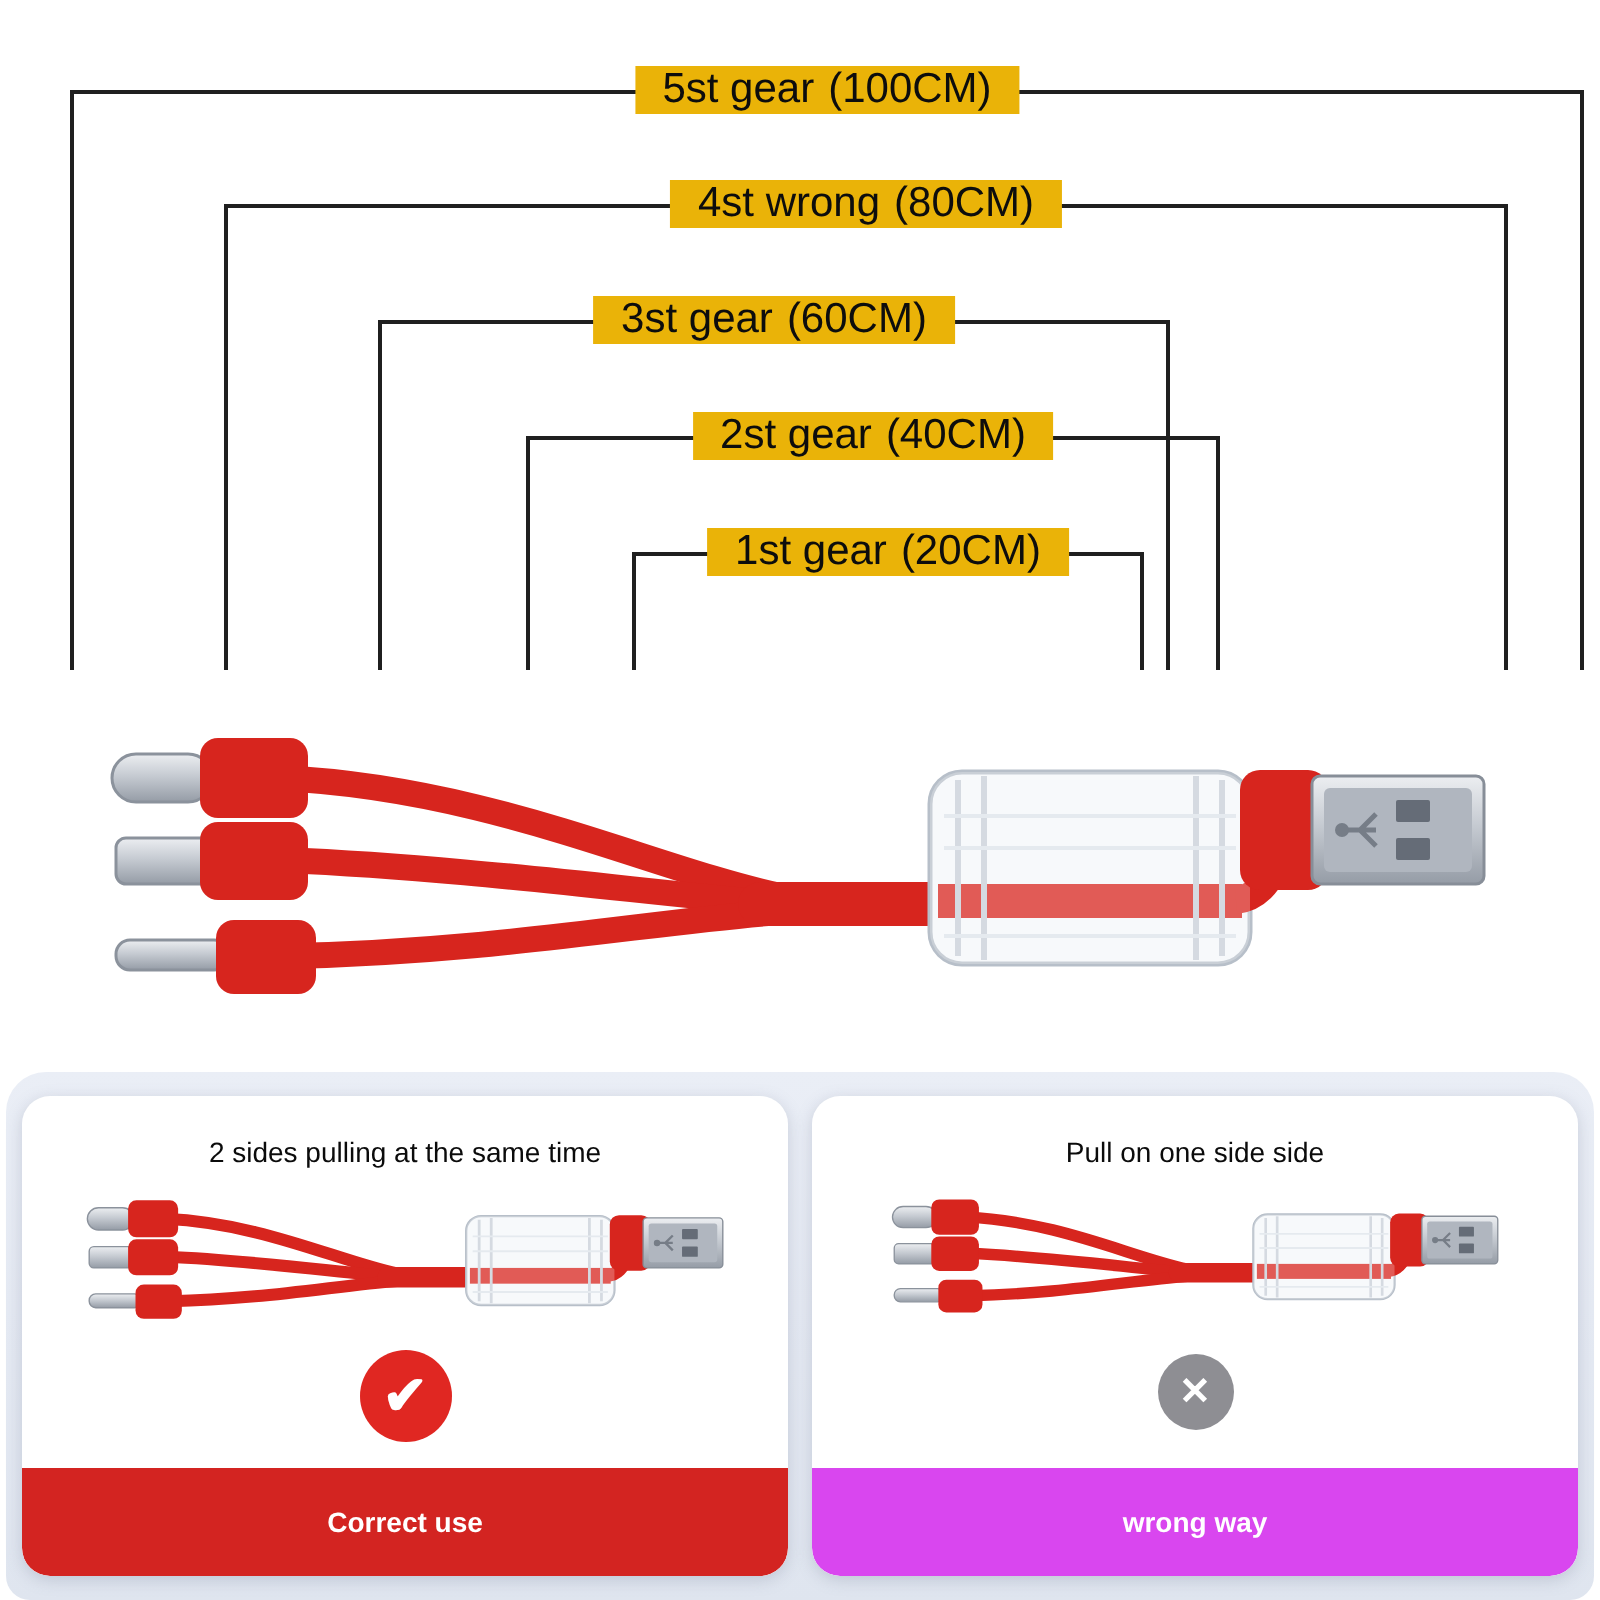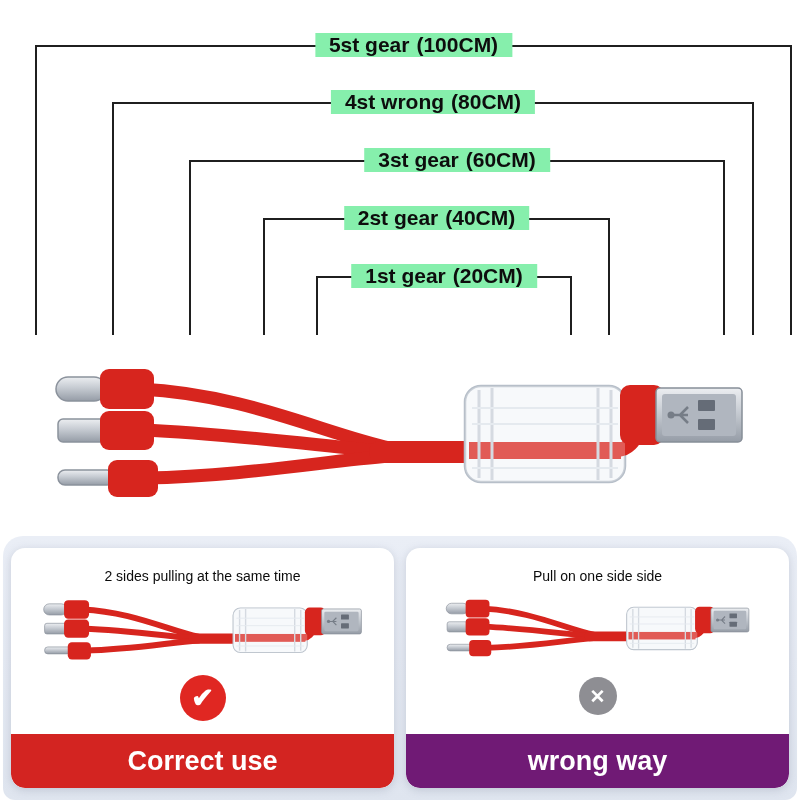--- a/index.html
+++ b/index.html
@@ -14,30 +14,29 @@
   
   .gears { position:absolute; left:0; top:0; width:800px; height:345px; }
   .bracket {
     position:absolute;
     border:2px solid #1f1f1f;
     border-bottom:none;
   }
   .bracket-label {
     position:absolute; left:50%; top:-2px;
     transform:translate(-50%,-50%);
-    background:#86efac;
+    background:#eab308;
     padding:0 14px;
     font-size:21px; color:#0d0d0d;
     white-space:nowrap;
-    font-weight:bold;
   }
   .bracket-label .size { margin-left:7px; }
   .g5 { left:35px;  top:45px;  width:757px; height:290px; }
   .g4 { left:112px; top:102px; width:642px; height:233px; }
-  .g3 { left:189px; top:160px; width:536px; height:175px; }
+  .g3 { left:189px; top:160px; width:396px; height:175px; }
   .g2 { left:263px; top:218px; width:347px; height:117px;padding-left:48px; }
   .g1 { left:316px; top:276px; width:256px; height:59px;  }
 
   
   .cable-main { position:absolute; left:20px; top:356px; width:760px; height:170px; }
 
   
   .compare {
     position:absolute; left:3px; right:3px; top:536px; bottom:0;
     background:linear-gradient(180deg,#eaeef6 0%, #dfe5ef 100%);
@@ -59,25 +58,25 @@
     border-radius:50%;
     margin:2px auto 0;
     display:flex; align-items:center; justify-content:center;
     color:#fff; font-weight:bold;
   }
   .badge.check { width:46px; height:46px; background:#e02722; font-size:27px; }
   .badge.cross { width:38px; height:38px; background:#8e8e93; font-size:19px; margin-top:8px; }
   .bar {
     position:absolute; left:0; right:0; bottom:0; height:54px;
     display:flex; align-items:center; justify-content:center;
-    color:#ffffff; font-size:27px; font-weight:bold;
+    color:#ffffff; font-size:14px; font-weight:bold;
     border-radius:0 0 14px 14px;
   }
   .bar.red  { background:#d32421; }
-  .bar.gray { background:#701a75; }
+  .bar.gray { background:#d946ef; }
 </style>
 </head>
 <body>
 
 <svg width="0" height="0" style="position:absolute" aria-hidden="true">
   <defs>
     <linearGradient id="metal" x1="0" y1="0" x2="0" y2="1">
       <stop offset="0%" stop-color="#eceef1"></stop>
       <stop offset="45%" stop-color="#c6cbd2"></stop>
       <stop offset="100%" stop-color="#959ca6"></stop>

